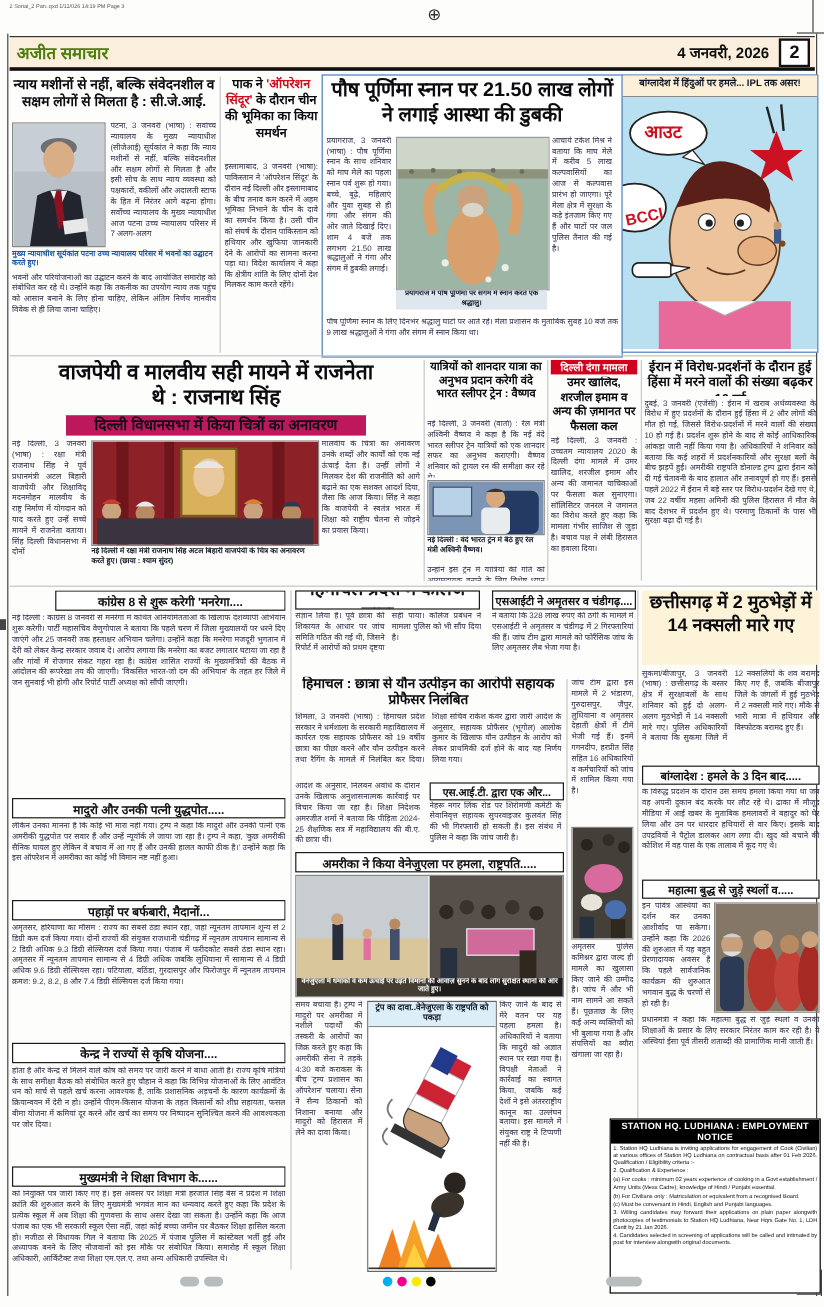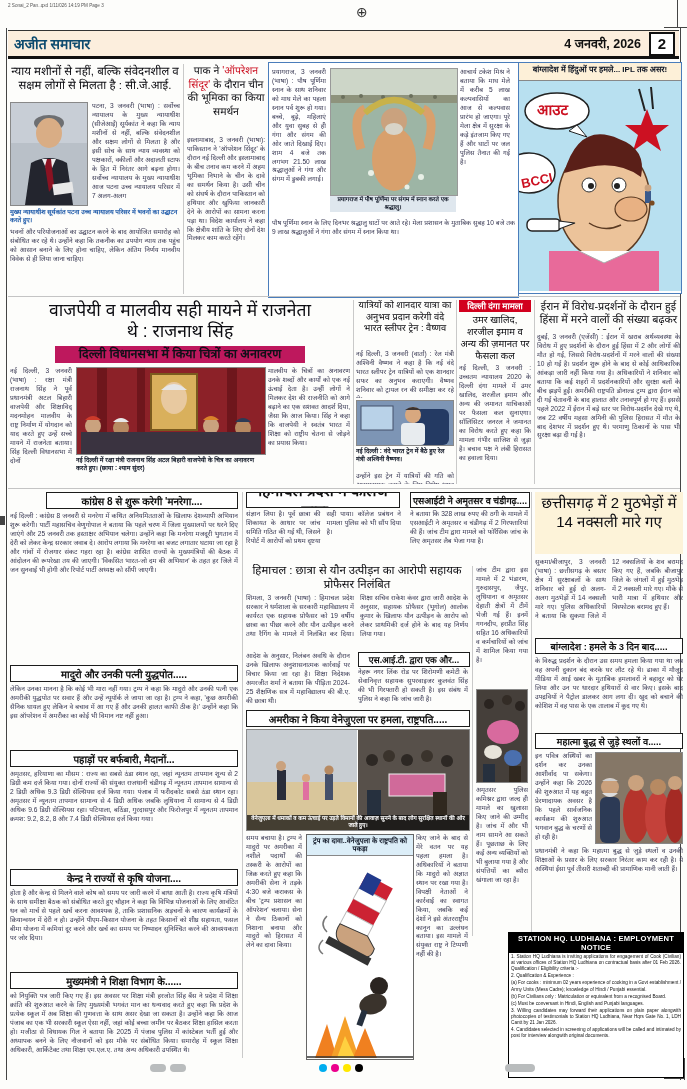--- a/index.html
+++ b/index.html
@@ -11,25 +11,25 @@
   .hrule{height:1px;background:#c4c4c4;}
   .np-box{border:1.4px solid #1c1c1c;text-align:center;font-weight:bold;color:#111;
           display:flex;align-items:center;justify-content:center;overflow:hidden;background:#fff;}
   .cols2{column-count:2;column-gap:6px;}
   .cap{font-weight:bold;color:#101726;overflow:hidden;}
   .photo{overflow:hidden;}
   .photo svg{display:block;width:100%;height:100%;}
   .bluebox{border:1.5px solid #4a7dbb;background:#fff;}
   #masthead{background:#fceedd;border-top:1px solid #333;border-bottom:3px solid #111;
             display:flex;align-items:center;}
-  #mast-title{font-size:14px;font-weight:bold;color:#0c4a6e;padding-left:6px;flex:1;}
+  #mast-title{font-size:14px;font-weight:bold;color:#4d7c0f;padding-left:6px;flex:1;}
   #mast-date{font-size:12.5px;font-weight:bold;color:#101010;}
   #mast-page{width:22px;height:20px;border:2px solid #111;background:#fff;margin:0 4px 0 8px;
              font-size:15px;font-weight:bold;text-align:center;line-height:20px;color:#111;}
-  .headline{font-weight:normal;color:#0b0b10;text-align:center;overflow:hidden;}
+  .headline{font-weight:bold;color:#0b0b10;text-align:center;overflow:hidden;}
   .red{color:#cc1021;}
   .kicker{background:#d2001e;color:#fff;font-weight:bold;text-align:center;overflow:hidden;}
   .subhead{background:#be185d;color:#101018;font-weight:bold;text-align:center;overflow:hidden;}
   .cream{background:#fdf3d9;}
   .notice{border:1.5px solid #000;background:#fff;}
   .notice-head{background:#000;color:#fff;font-weight:bold;font-size:7.6px;text-align:center;
                padding:1px 0;letter-spacing:.2px;}
   .notice-line{font-size:4.7px;line-height:1.3;color:#111;text-align:justify;margin:1px 2px;}
   .dot{width:8px;height:8px;border-radius:50%;display:inline-block;margin:0 1px;}
   .pill{background:#b9bcbd;border-radius:4px;display:inline-block;}
@@ -81,20 +81,21 @@
 <div class="abs vrule" style="left:183px;top:64px;height:230px;"></div>
 
 <div class="abs" style="left:187px;top:64px;width:78px;height:230px;">
   <div class="headline" style="font-size:10.5px;line-height:1.3;height:70px;">
     <span>पाक ने </span><span class="red">'ऑपरेशन सिंदूर'</span><span> के दौरान चीन की भूमिका का किया समर्थन</span>
   </div>
   <div class="t" style="height:156px;margin-top:2px;">इस्लामाबाद, 3 जनवरी (भाषा): पाकिस्तान ने 'ऑपरेशन सिंदूर' के दौरान नई दिल्ली और इस्लामाबाद के बीच तनाव कम करने में अहम भूमिका निभाने के चीन के दावे का समर्थन किया है। उसी चीन को संघर्ष के दौरान पाकिस्तान को हथियार और खुफिया जानकारी देने के आरोपों का सामना करना पड़ा था। विदेश कार्यालय ने कहा कि क्षेत्रीय शांति के लिए दोनों देश मिलकर काम करते रहेंगे।</div>
 </div>
 
 <div class="abs bluebox" style="left:268px;top:62px;width:243px;height:230px;padding:2px 3px;">
+  <div class="headline" style="font-size:16.5px;line-height:1.25;height:46px;">पौष पूर्णिमा स्नान पर 21.50 लाख लोगों ने लगाई आस्था की डुबकी</div>
   <div style="display:flex;gap:4px;margin-top:3px;">
     <div class="t" style="width:54px;height:148px;">प्रयागराज, 3 जनवरी (भाषा) : पौष पूर्णिमा स्नान के साथ शनिवार को माघ मेले का पहला स्नान पर्व शुरू हो गया। बच्चे, बूढ़े, महिलाएं और युवा सुबह से ही गंगा और संगम की ओर जाते दिखाई दिए। शाम 4 बजे तक लगभग 21.50 लाख श्रद्धालुओं ने गंगा और संगम में डुबकी लगाई।</div>
     <div style="width:126px;flex:none;">
       <div class="photo" style="width:126px;height:126px;border:1px solid #999;">
         <svg viewBox="0 0 126 126" xmlns="http://www.w3.org/2000/svg">
           <rect width="126" height="126" fill="#b9c9ba"></rect>
           <rect y="0" width="126" height="30" fill="#cdd6c8"></rect>
           <rect y="26" width="126" height="8" fill="#8e937c"></rect>
           <circle cx="12" cy="28" r="2" fill="#6a6f5c"></circle>
             <circle cx="30" cy="27" r="2" fill="#6a6f5c"></circle>

